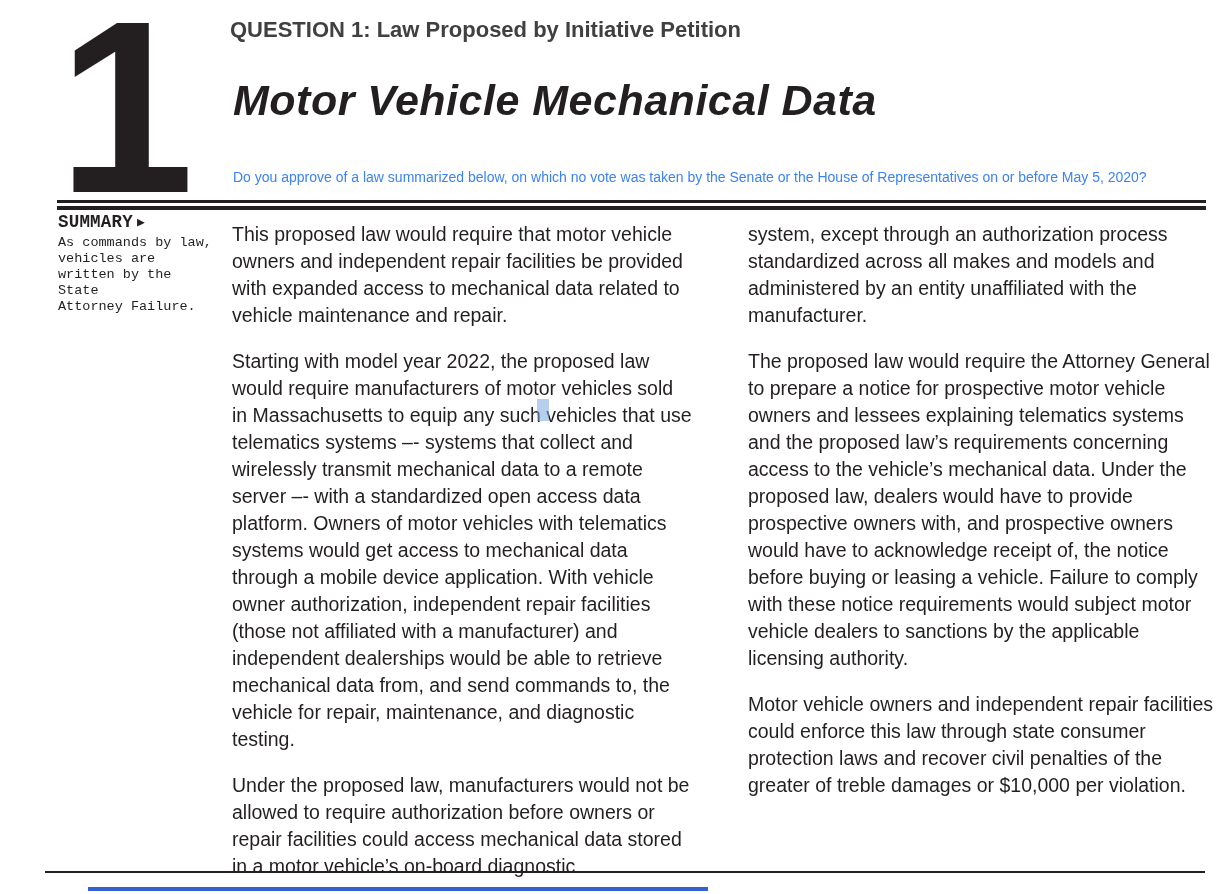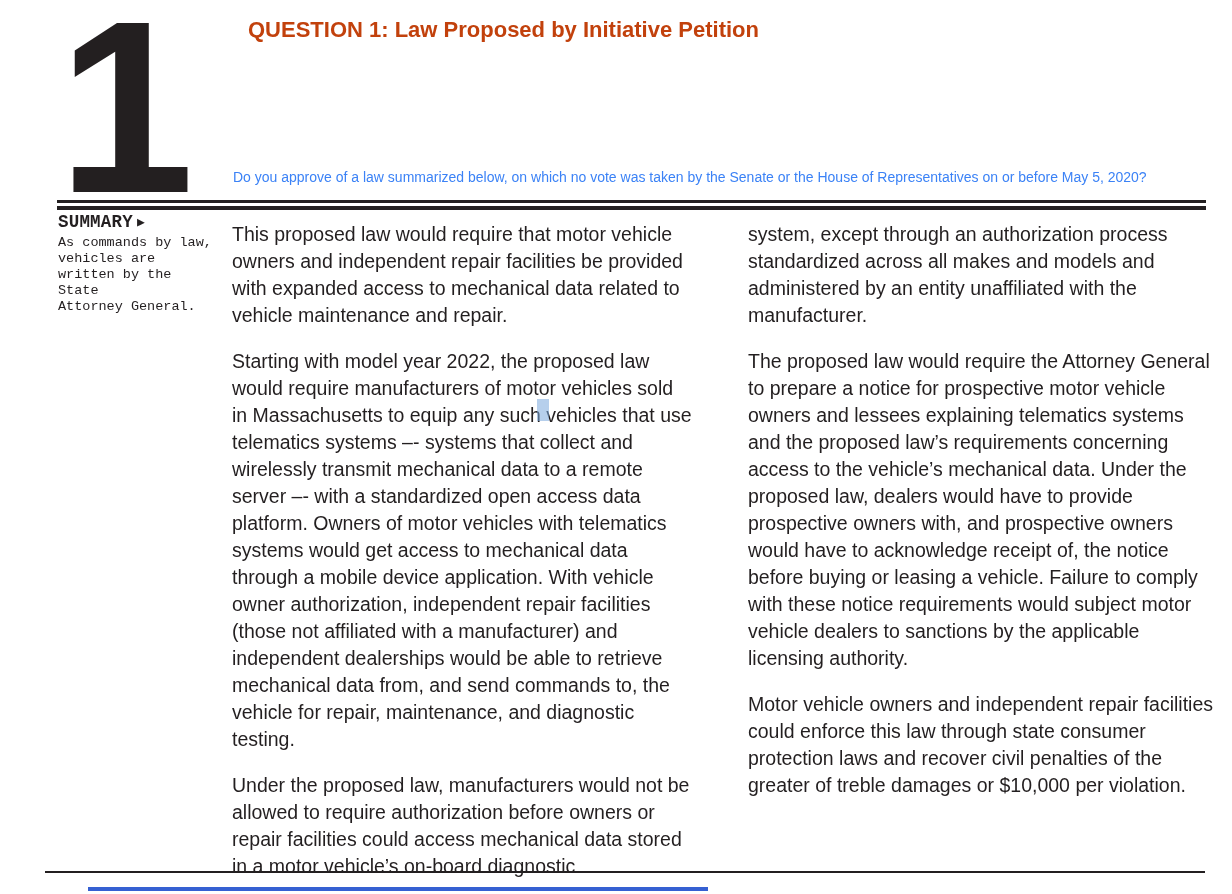--- a/index.html
+++ b/index.html
@@ -20,24 +20,24 @@
     font-size: 245px;
     font-weight: bold;
     line-height: 1;
     letter-spacing: -8px;
     color: #231f20;
   }
 
   
   .kicker {
     position: absolute;
-    left: 248px; top: 17px;
+    left: 230px; top: 17px;
     font-size: 22px;
     font-weight: bold;
-    color: #c2410c;
+    color: #404040;
     white-space: nowrap;
   }
   .doc-title {
     position: absolute;
     left: 233px; top: 76px;
     font-size: 43px;
     font-weight: bold;
     font-style: italic;
     letter-spacing: 0.5px;
     color: #231f20;
@@ -124,38 +124,39 @@
 </style>
 </head>
 <body>
 
 <div class="page">
 
   <div class="big-number">1</div>
 
   <div class="kicker">QUESTION 1: Law Proposed by Initiative Petition</div>
 
+  <div class="doc-title">Motor Vehicle Mechanical Data</div>
 
   <div class="ballot-question">Do you approve of a law summarized below, on which no vote was taken by the Senate or the House of Representatives on or before May 5, 2020?</div>
 
   <div class="double-rule">
     <div class="rule-thin"></div>
     <div class="rule-gap"></div>
     <div class="rule-thick"></div>
   </div>
 
   <div class="sidebar">
     <div class="summary-label">
       <span>SUMMARY</span><span class="arrow">▶</span>
     </div>
     <div class="summary-note">
         <div>As commands by law,</div>
         <div>vehicles are</div>
         <div>written by the State</div>
-        <div>Attorney General.</div>
+        <div>Attorney Failure.</div>
       </div>
   </div>
 
   <div class="col col-left">
       <p>This proposed law would require that motor vehicle owners and independent repair facilities be provided with expanded access to mechanical data related to vehicle maintenance and repair.</p>
       <p>Starting with model year 2022, the proposed law would require manufacturers of motor vehicles sold in Massachusetts to equip any such vehicles that use telematics systems –- systems that collect and wirelessly transmit mechanical data to a remote server –- with a standardized open access data platform. Owners of motor vehicles with telematics systems would get access to mechanical data through a mobile device application. With vehicle owner authorization, independent repair facilities (those not affiliated with a manufacturer) and independent dealerships would be able to retrieve mechanical data from, and send commands to, the vehicle for repair, maintenance, and diagnostic testing.</p>
       <p>Under the proposed law, manufacturers would not be allowed to require authorization before owners or repair facilities could access mechanical data stored in a motor vehicle’s on-board diagnostic</p>
     </div>
 
   <div class="col col-right">

